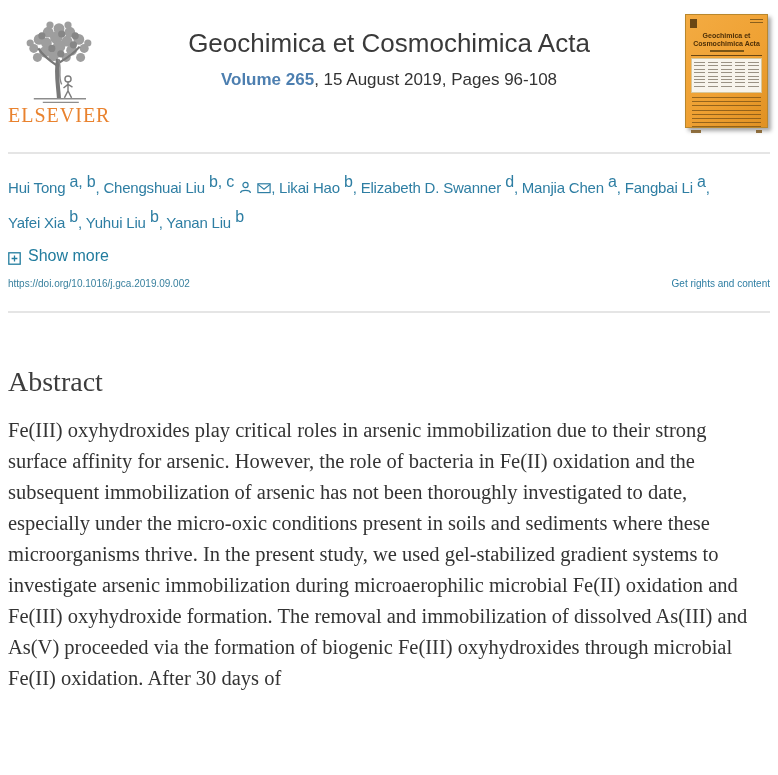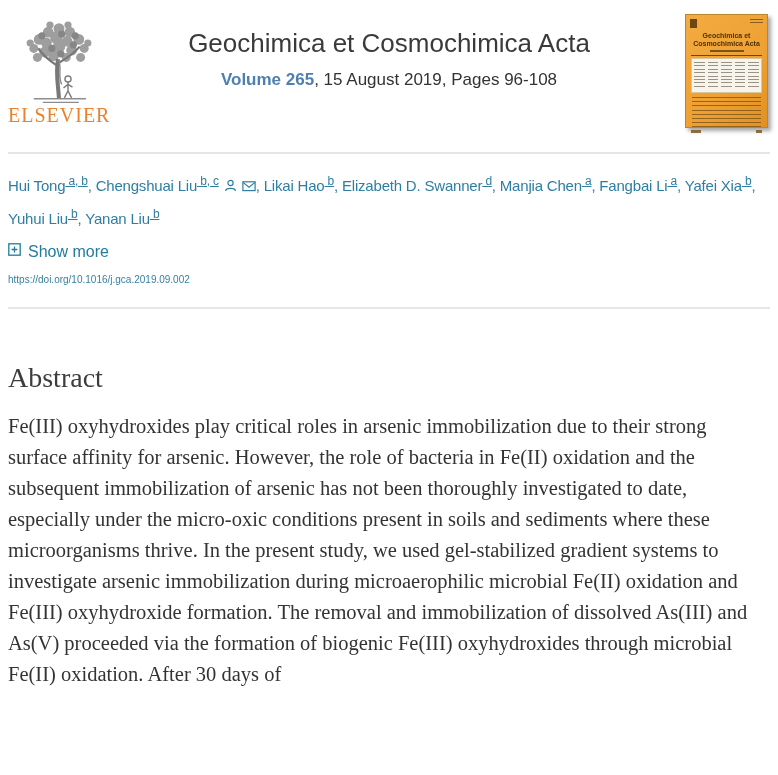--- a/index.html
+++ b/index.html
@@ -70,24 +70,24 @@
   .article-title {
     font-family:"Liberation Serif", serif; font-weight:400;
     font-size:30px; line-height:47px; color:#2b2b2b;
     margin-top:13px; letter-spacing:0.2px;
   }
   .authors {
     margin-top:13px; font-size:15px; line-height:29px;
     color:#2e7ea3; letter-spacing:-0.2px;
   }
   .author { cursor:pointer; white-space:nowrap; }
-  .authors sup { font-size:12px;text-decoration:underline; }
+  .authors sup { font-size:16px; }
   .author-icon { margin-left:5px; vertical-align:-1px; }
   .show-more {
-    margin-top:10px; display:flex; align-items:flex-start; gap:7px;
+    margin-top:10px; display:flex; align-items:flex-end; gap:7px;
     color:#217c9e; font-size:16px; cursor:pointer; width:max-content;
   }
   .doi-row {
     margin-top:13px; display:flex; justify-content:space-between;
     font-size:10px;
   }
   .doi-link { color:#38809e; cursor:pointer; }
   .rights-link { color:#2e7ea3; cursor:pointer; }
   .divider2 { margin-top:22px; }
 
@@ -197,20 +197,21 @@
   <div class="show-more">
     <svg width="13" height="13" viewBox="0 0 13 13">
       <rect x="0.8" y="0.8" width="11.4" height="11.4" fill="none" stroke="#217c9e" stroke-width="1.3"></rect>
       <path d="M6.5,3.6 V9.4 M3.6,6.5 H9.4" stroke="#217c9e" stroke-width="1.3"></path>
     </svg>
     <span>Show more</span>
   </div>
 
   <div class="doi-row">
     <span class="doi-link">https://doi.org/10.1016/j.gca.2019.09.002</span>
+    <span class="rights-link">Get rights and content</span>
   </div>
 
   <hr class="divider divider2">
 
   <h2 class="abstract-heading">Abstract</h2>
   <p class="abstract-text">Fe(III) oxyhydroxides play critical roles in arsenic immobilization due to their strong surface affinity for arsenic. However, the role of bacteria in Fe(II) oxidation and the subsequent immobilization of arsenic has not been thoroughly investigated to date, especially under the micro-oxic conditions present in soils and sediments where these microorganisms thrive. In the present study, we used gel-stabilized gradient systems to investigate arsenic immobilization during microaerophilic microbial Fe(II) oxidation and Fe(III) oxyhydroxide formation. The removal and immobilization of dissolved As(III) and As(V) proceeded via the formation of biogenic Fe(III) oxyhydroxides through microbial Fe(II) oxidation. After 30 days of</p>
 
 </div>
 
 </body></html>

